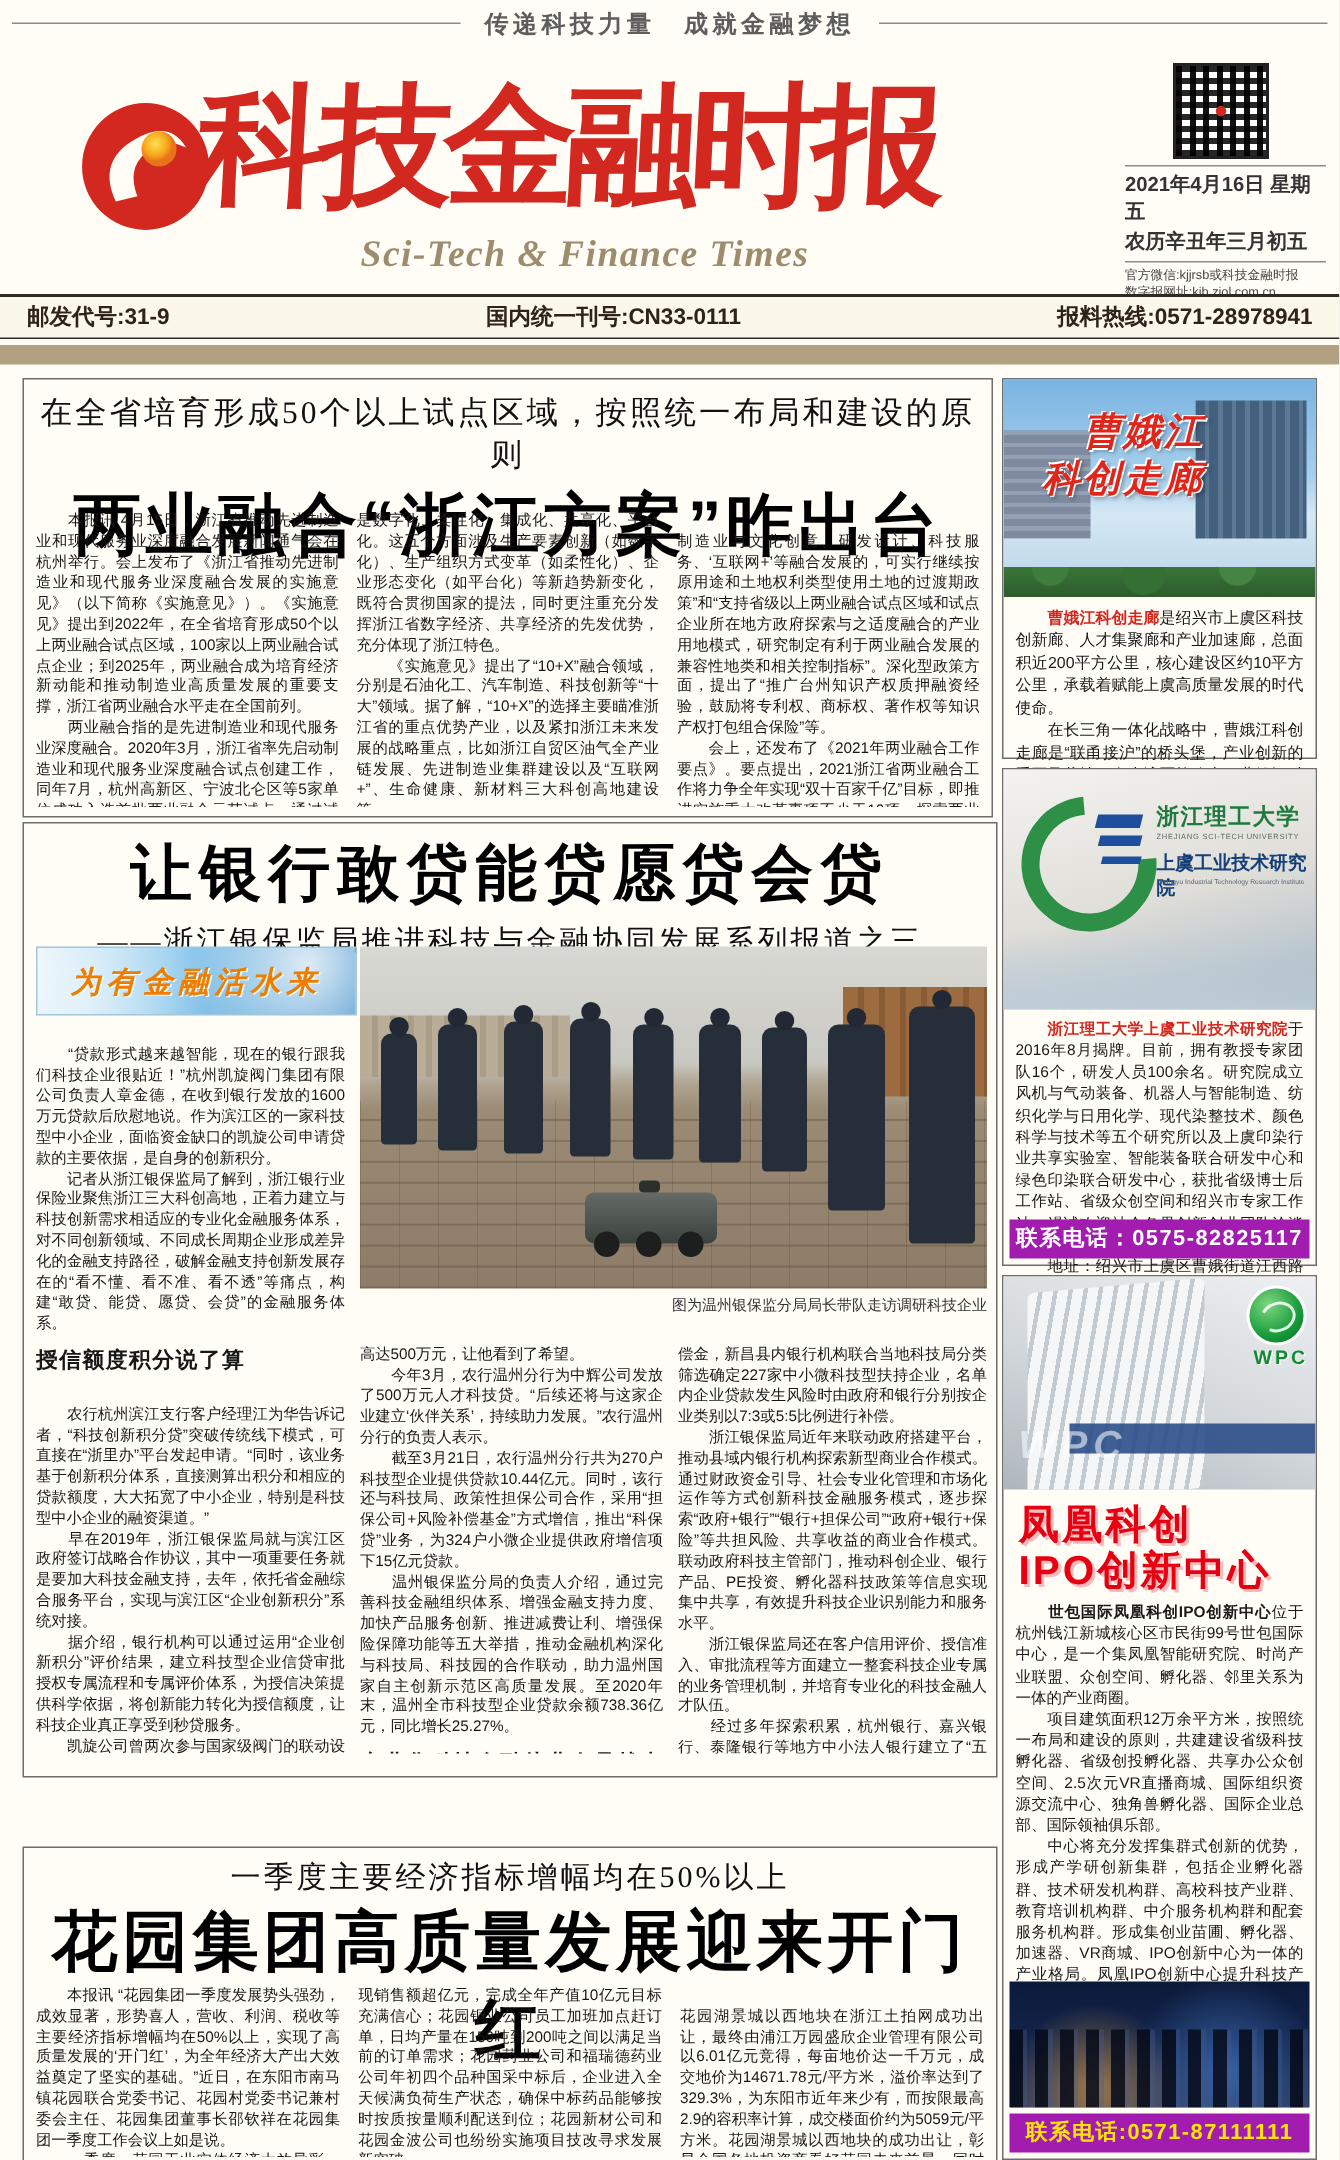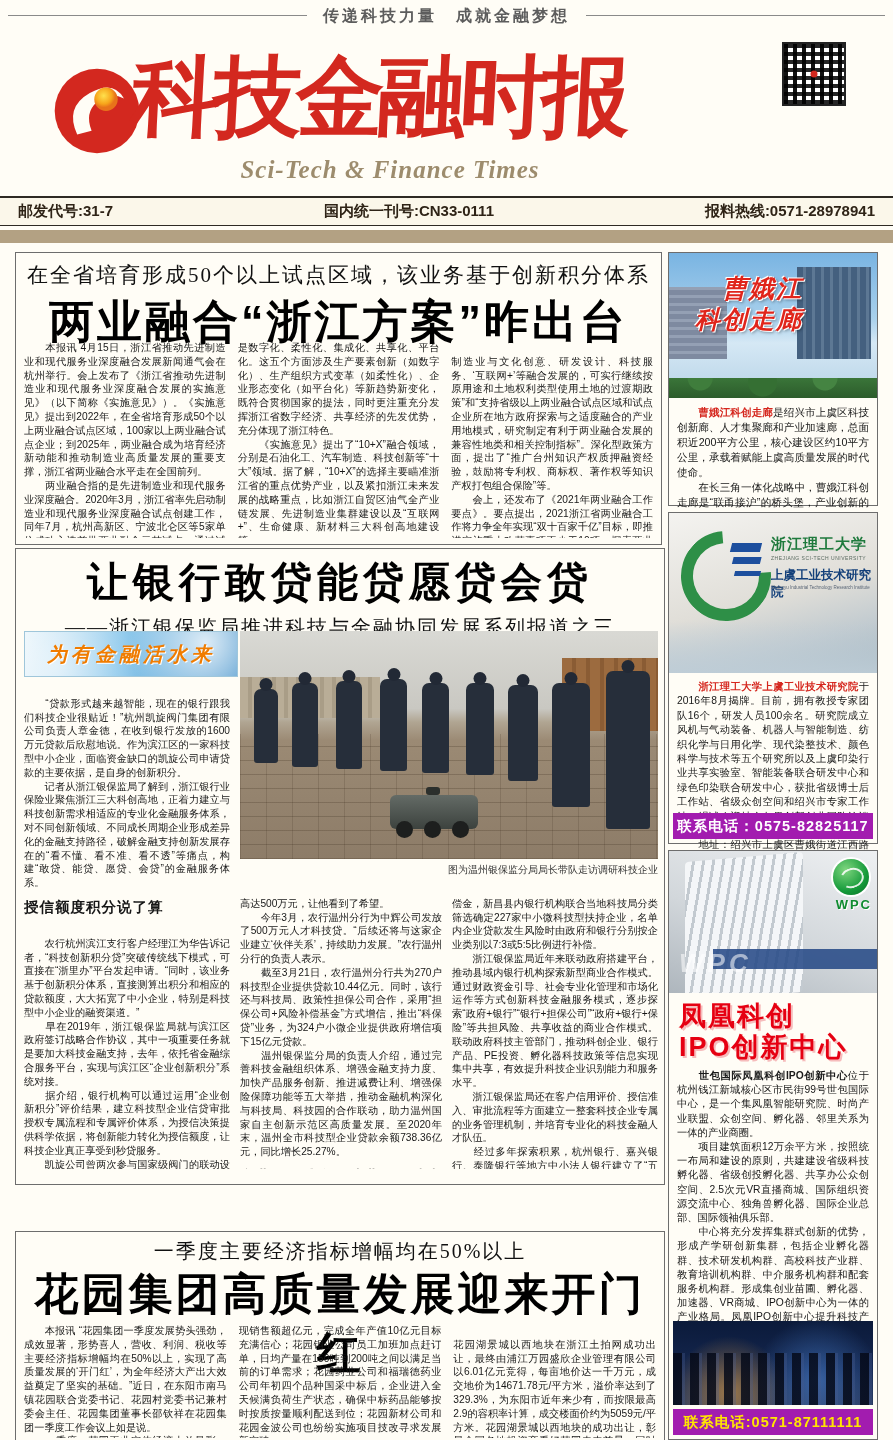--- a/index.html
+++ b/index.html
@@ -149,30 +149,37 @@
       <circle cx="60" cy="37" r="13" fill="url(#sun)"></circle>
     </svg>
   </div>
 
   <div class="mast-title">科技金融时报</div>
   <div class="mast-en">Sci-Tech &amp; Finance Times</div>
 
   <div class="qr">
       <i></i>
     </div>
+  <div class="dateblock">
+    <div class="d1">2021年4月16日 星期五</div>
+    <div class="d2">农历辛丑年三月初五</div>
+    <div class="tiny">官方微信:kjjrsb或科技金融时报</div>
+    <div class="tiny2">数字报网址:kjb.zjol.com.cn</div>
+    <div class="issue">总第4933期</div>
+  </div>
 
   <div class="infobar">
-    <span>邮发代号:31-7</span>
+    <span>邮发代号:31-9</span>
     <span>国内统一刊号:CN33-0111</span>
     <span>报料热线:0571-28978941</span>
   </div>
   <div class="tanband"></div>
 
   <div class="nbox" style="left:15px;top:252px;width:647px;height:293px;">
-    <div class="kick">在全省培育形成50个以上试点区域，该业务基于创新积分体系</div>
+    <div class="kick">在全省培育形成50个以上试点区域，按照统一布局和建设的原则</div>
     <div class="hl" style="font-size:45px;margin-top:3px;">两业融合“浙江方案”昨出台</div>
     <div class="cols" style="left:8px;right:8px;top:88px;bottom:6px;">
       <div class="col">　　本报讯 4月15日，浙江省推动先进制造业和现代服务业深度融合发展新闻通气会在杭州举行。会上发布了《浙江省推动先进制造业和现代服务业深度融合发展的实施意见》（以下简称《实施意见》）。《实施意见》提出到2022年，在全省培育形成50个以上两业融合试点区域，100家以上两业融合试点企业；到2025年，两业融合成为培育经济新动能和推动制造业高质量发展的重要支撑，浙江省两业融合水平走在全国前列。
 　　两业融合指的是先进制造业和现代服务业深度融合。2020年3月，浙江省率先启动制造业和现代服务业深度融合试点创建工作，同年7月，杭州高新区、宁波北仑区等5家单位成功入选首批两业融合示范试点。通过试点示范，全省涌现了网易严选、曹操出行等一批融合发展典型模式和新兴业态。
 　　《实施意见》系统提出了“五化”融合路径，分别</div>
       <div class="col">是数字化、柔性化、集成化、共享化、平台化。这五个方面涉及生产要素创新（如数字化）、生产组织方式变革（如柔性化）、企业形态变化（如平台化）等新趋势新变化，既符合贯彻国家的提法，同时更注重充分发挥浙江省数字经济、共享经济的先发优势，充分体现了浙江特色。
 　　《实施意见》提出了“10+X”融合领域，分别是石油化工、汽车制造、科技创新等“十大”领域。据了解，“10+X”的选择主要瞄准浙江省的重点优势产业，以及紧扣浙江未来发展的战略重点，比如浙江自贸区油气全产业链发展、先进制造业集群建设以及“互联网+”、生命健康、新材料三大科创高地建设等。
 　　《实施意见》专列了“加强政策统筹”一节，包括具有浙江特色的突破型政策、细化落实国家实施意见的深化型政策。突破型政策方面，比如提出了扩大土地过渡期政策的适用范围“利用存量房产进行</div>
       <div class="col">
         <span>制造业与文化创意、研发设计、科技服务、‘互联网+’等融合发展的，可实行继续按原用途和土地权利类型使用土地的过渡期政策”和“支持省级以上两业融合试点区域和试点企业所在地方政府探索与之适度融合的产业用地模式，研究制定有利于两业融合发展的兼容性地类和相关控制指标”。深化型政策方面，提出了“推广台州知识产权质押融资经验，鼓励将专利权、商标权、著作权等知识产权打包组合保险”等。

